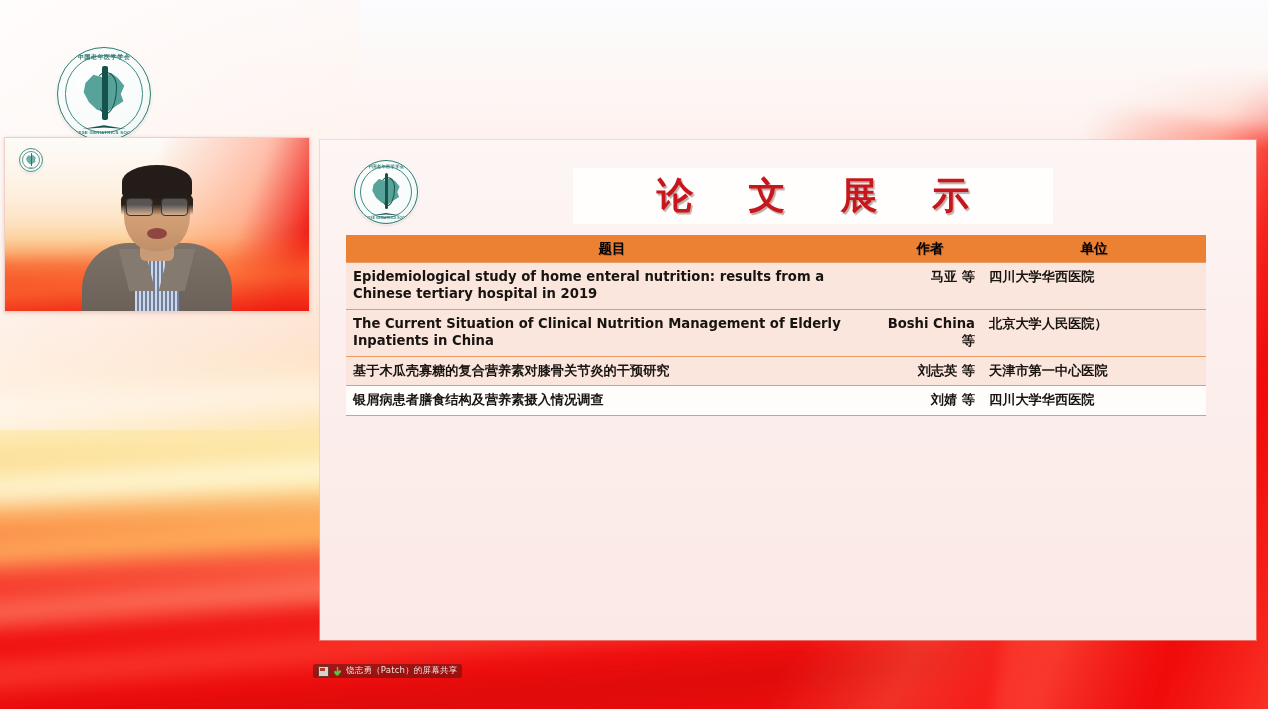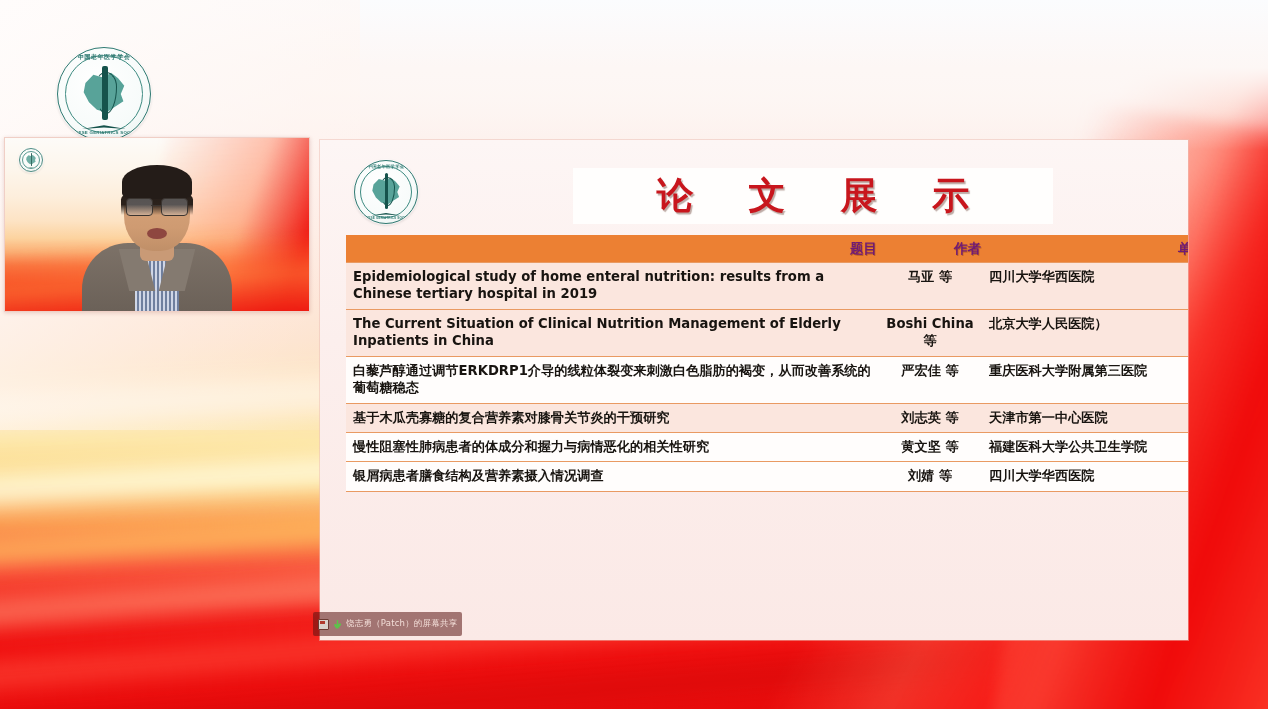--- a/index.html
+++ b/index.html
@@ -264,21 +264,21 @@
   .cam-label {
     position: absolute; left: 3px; bottom: 2px;
     font-size: 5px; color: rgba(255,255,255,.75);
     letter-spacing: .3px; white-space: nowrap;
   }
 
   
   #slide {
     position: absolute;
     left: 320px; top: 140px;
-    width: 868px; height: 500px;
+    width: 936px; height: 500px;
     background: linear-gradient(to bottom, #fdf6f5 0%, #fcefed 40%, #fbe9e6 100%);
     box-shadow: 0 0 0 1px rgba(235,190,180,.5);
     overflow: hidden;
   }
   .slide-logo {
     position: absolute; left: 34px; top: 20px;
     width: 62px; height: 62px;
   }
   .slide-title-box {
     position: absolute;
@@ -301,54 +301,54 @@
   
   #paper-table {
     position: absolute;
     left: 26px; top: 95px;
     width: 860px;
     border-collapse: collapse;
     table-layout: fixed;
   }
   #paper-table th {
     background: #ec8033;
-    color: #701a75;
+    color: #000000;
     font-weight: bold;
     font-size: 13.5px;
     height: 25px;
-    text-align: right;
+    text-align: center;
     border: none;
     text-shadow: .8px .8px 0 rgba(120,50,20,.45);
     font-family: "DejaVu Sans", "Liberation Sans", sans-serif;
   }
   #paper-table td {
     border-top: 1px solid #e99a62;
     border-bottom: 1px solid #e99a62;
     font-size: 13.2px;
     color: #181410;
     font-weight: bold;
     padding: 5px 7px 6px 7px;
     line-height: 1.32;
     vertical-align: top;
     font-family: "DejaVu Sans", "Liberation Sans", sans-serif;
   }
   #paper-table tr.alt td { background: #fbe6de; }
   #paper-table tr.plain td { background: #fffdfc; }
   td.c-title { text-align: left; }
-  td.c-author { text-align: center; padding-left: 14px; }
+  td.c-author { text-align: right; padding-left: 14px; }
   td.c-inst  { text-align: left; padding-left: 14px; }
   col.w-title  { width: 532px; }
   col.w-author { width: 104px; }
   col.w-inst   { width: 224px; }
 
   
   #sharebar {
     position: absolute;
-    left: 313px; top: 612px;
-    height: 24px;
+    left: 313px; top: 664px;
+    height: 14px;
     display: flex;
     align-items: center;
     gap: 4px;
     padding: 0 5px;
     background: rgba(90,20,18,.55);
     border-radius: 2px;
   }
   .sb-ico {
     width: 9px; height: 9px;
     display: inline-block;
@@ -465,34 +465,24 @@
         <tr class="alt">
           <td class="c-title">Epidemiological study of home enteral nutrition: results from a Chinese tertiary hospital in 2019</td>
           <td class="c-author">马亚 等</td>
           <td class="c-inst">四川大学华西医院</td>
         </tr>
         <tr class="alt">
           <td class="c-title">The Current Situation of Clinical Nutrition Management of Elderly Inpatients in China</td>
           <td class="c-author">Boshi China 等</td>
           <td class="c-inst">北京大学人民医院）</td>
         </tr>
-        <tr class="plain">
-          <td class="c-title">白藜芦醇通过调节ERKDRP1介导的线粒体裂变来刺激白色脂肪的褐变，从而改善系统的葡萄糖稳态</td>
-          <td class="c-author">严宏佳 等</td>
-          <td class="c-inst">重庆医科大学附属第三医院</td>
-        </tr>
         <tr class="alt">
           <td class="c-title">基于木瓜壳寡糖的复合营养素对膝骨关节炎的干预研究</td>
           <td class="c-author">刘志英 等</td>
           <td class="c-inst">天津市第一中心医院</td>
-        </tr>
-        <tr class="plain">
-          <td class="c-title">慢性阻塞性肺病患者的体成分和握力与病情恶化的相关性研究</td>
-          <td class="c-author">黄文坚 等</td>
-          <td class="c-inst">福建医科大学公共卫生学院</td>
         </tr>
         <tr class="plain">
           <td class="c-title">银屑病患者膳食结构及营养素摄入情况调查</td>
           <td class="c-author">刘婧 等</td>
           <td class="c-inst">四川大学华西医院</td>
         </tr>
       </tbody>
     </table>
   </div>
 

